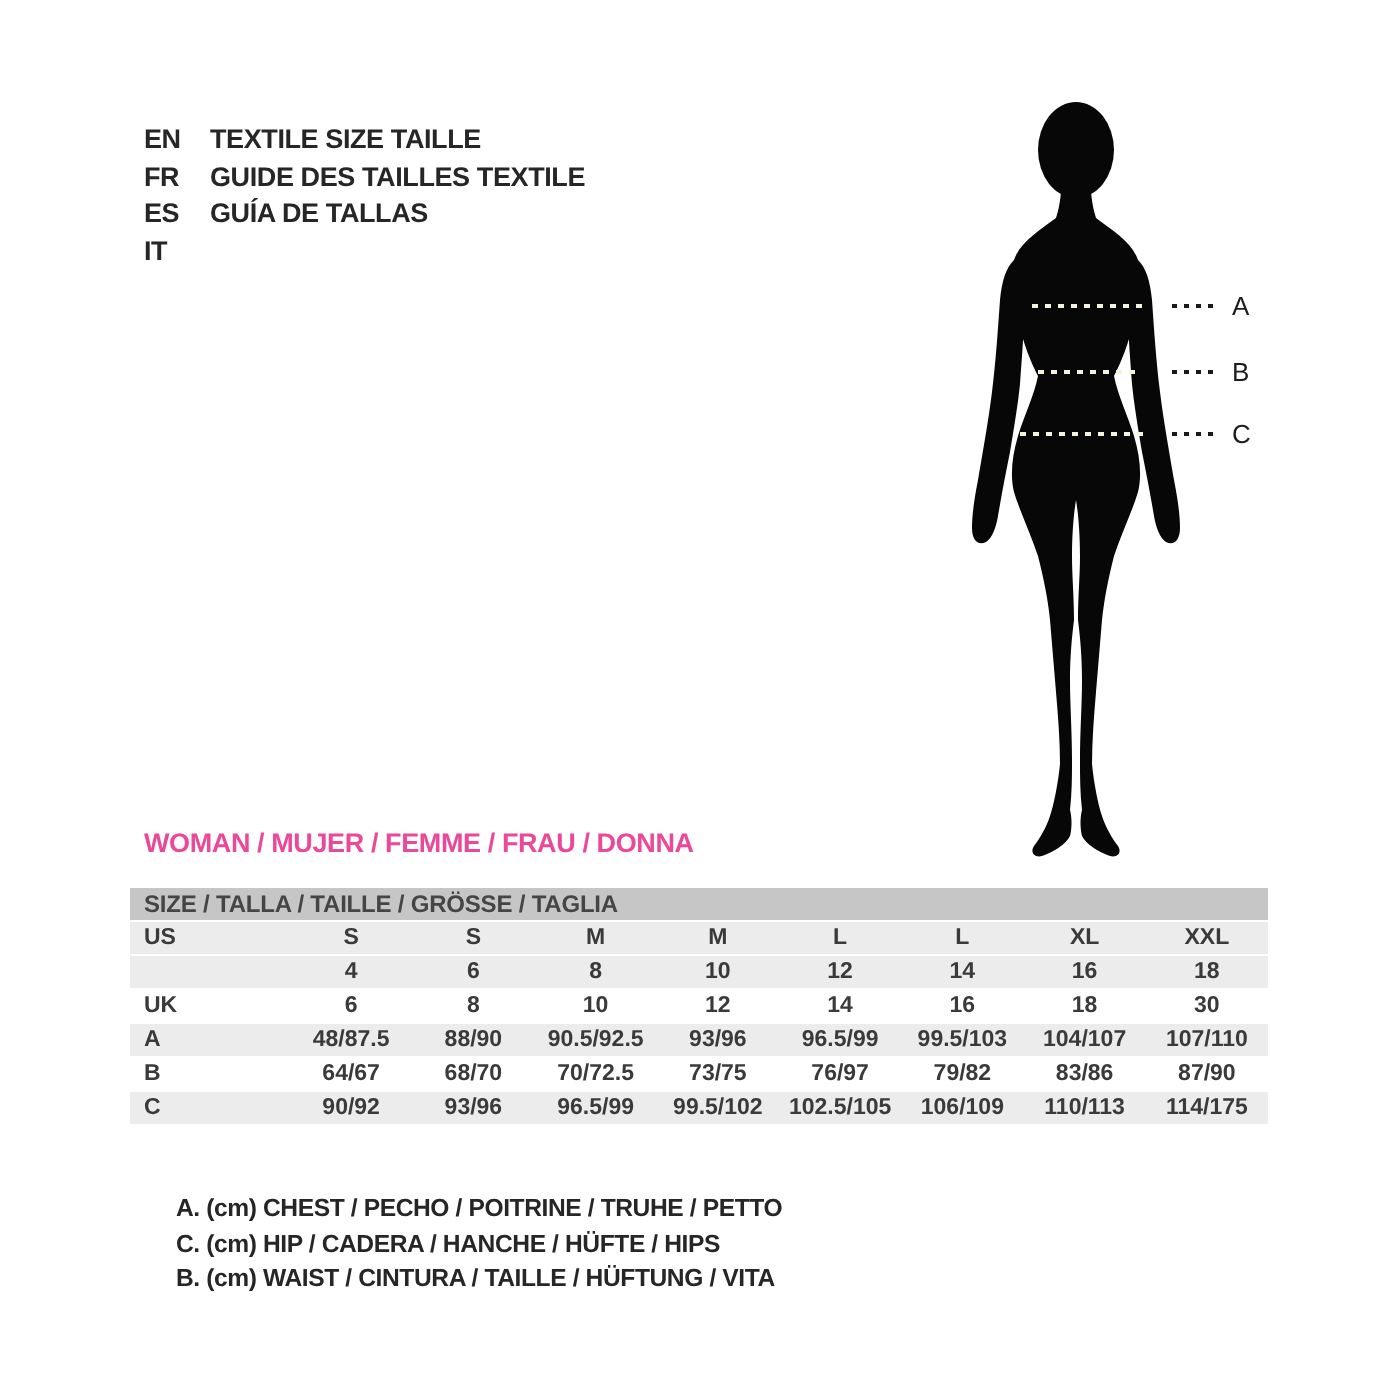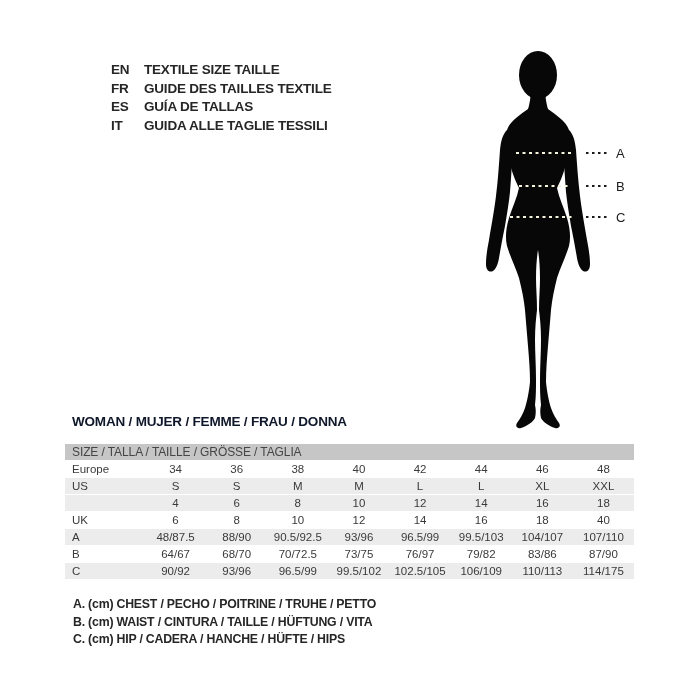--- a/index.html
+++ b/index.html
@@ -1,40 +1,40 @@
 <!DOCTYPE html>
 <html><head>
 <meta charset="utf-8">
 <style>
   html,body{margin:0;padding:0;background:#fff;}
   .canvas{
     position:relative;width:700px;height:700px;background:#ffffff;overflow:hidden;
     font-family:"Liberation Sans", sans-serif;color:#2a2a2a;
   }
   
-  .lang-block{position:absolute;left:72px;top:61px;margin-left:39px;}
+  .lang-block{position:absolute;left:72px;top:61px;}
   .lang-row{display:flex;height:18.6px;line-height:18.6px;
     font-size:13.5px;font-weight:700;letter-spacing:-0.2px;color:#262626;}
   .lang-code{width:33px;flex:0 0 33px;}
   
   .figure-wrap{position:absolute;left:460px;top:40px;width:240px;height:400px;}
   .figure-wrap svg text{font-family:"Liberation Sans",sans-serif;font-size:13px;fill:#1c1c1c;}
   
   .section-title{position:absolute;left:72px;top:414px;font-size:13.5px;font-weight:700;
-    letter-spacing:-0.2px;color:#0f172a;}
+    letter-spacing:-0.2px;color:#ec4899;}
   
-  .size-table{position:absolute;left:65px;top:444px;width:569px;font-size:11.5px;color:#3a3a3a;}
+  .size-table{position:absolute;left:65px;top:444px;width:569px;font-size:11.5px;color:#3a3a3a;font-weight:bold;}
   .thead{height:17px;line-height:17px;background:#c6c6c6;color:#454545;
     padding-left:7px;font-size:12px;letter-spacing:-0.1px;border-bottom:1px solid #fff;box-sizing:border-box;}
   .tr{display:flex;height:17px;line-height:16px;border-bottom:1px solid #ffffff;box-sizing:border-box;}
   .tr.shaded{background:#ececec;justify-content:space-between;}
   .td{flex:1 1 0;text-align:center;}
   .td.rowlabel{flex:0 0 80px;text-align:left;padding-left:7px;box-sizing:border-box;}
   
-  .legend{position:absolute;left:73px;top:596px;}
+  .legend{position:absolute;left:88px;top:596px;}
   .legend-item{height:17.5px;line-height:17.5px;font-size:12.3px;font-weight:700;
     letter-spacing:-0.2px;color:#262626;}
 </style>
 </head>
 <body>
 
 <div class="canvas">
 
   <div class="lang-block">
     <div class="lang-row">
@@ -44,21 +44,20 @@
     <div class="lang-row">
       <span class="lang-code">FR</span>
       <span class="lang-label">GUIDE DES TAILLES TEXTILE</span>
     </div>
     <div class="lang-row">
       <span class="lang-code">ES</span>
       <span class="lang-label">GUÍA DE TALLAS</span>
     </div>
     <div class="lang-row">
       <span class="lang-code">IT</span>
-      <span class="lang-label">GUIDA ALLE TAGLIE TESSILI</span>
     </div>
   </div>
 
   <div class="figure-wrap">
     <svg viewBox="0 0 240 400" width="240" height="400">
       <g fill="#070707">
         <ellipse cx="78" cy="35" rx="19" ry="24"></ellipse>
         <path d="M 71 44
           C 71 55 70 63 68 69 C 60 75 50 81 47 90 C 45 99 46 111 50 124
           C 53 136 57 144 59 148 C 57 158 52 168 49 178 C 46 188 45 198 47 206
@@ -97,31 +96,20 @@
       <line x1="126" y1="177" x2="150" y2="177" stroke="#1a1a1a" stroke-width="2" stroke-dasharray="2.5 3.5"></line>
       <text x="156" y="181.5">C</text>
     </svg>
   </div>
 
   <div class="section-title">WOMAN / MUJER / FEMME / FRAU / DONNA</div>
 
   <div class="size-table">
     <div class="thead">SIZE / TALLA / TAILLE / GRÖSSE / TAGLIA</div>
 
-    <div class="tr">
-      <div class="td rowlabel">Europe</div>
-      <div class="td">34</div>
-      <div class="td">36</div>
-      <div class="td">38</div>
-      <div class="td">40</div>
-      <div class="td">42</div>
-      <div class="td">44</div>
-      <div class="td">46</div>
-      <div class="td">48</div>
-    </div>
 
     <div class="tr shaded">
       <div class="td rowlabel">US</div>
       <div class="td">S</div>
       <div class="td">S</div>
       <div class="td">M</div>
       <div class="td">M</div>
       <div class="td">L</div>
       <div class="td">L</div>
       <div class="td">XL</div>
@@ -142,21 +130,21 @@
 
     <div class="tr">
       <div class="td rowlabel">UK</div>
       <div class="td">6</div>
       <div class="td">8</div>
       <div class="td">10</div>
       <div class="td">12</div>
       <div class="td">14</div>
       <div class="td">16</div>
       <div class="td">18</div>
-      <div class="td">40</div>
+      <div class="td">30</div>
     </div>
 
     <div class="tr shaded">
       <div class="td rowlabel">A</div>
       <div class="td">48/87.5</div>
       <div class="td">88/90</div>
       <div class="td">90.5/92.5</div>
       <div class="td">93/96</div>
       <div class="td">96.5/99</div>
       <div class="td">99.5/103</div>
@@ -184,17 +172,17 @@
       <div class="td">99.5/102</div>
       <div class="td">102.5/105</div>
       <div class="td">106/109</div>
       <div class="td">110/113</div>
       <div class="td">114/175</div>
     </div>
   </div>
 
   <div class="legend">
     <div class="legend-item">A. (cm) CHEST / PECHO / POITRINE / TRUHE / PETTO</div>
+    <div class="legend-item">C. (cm) HIP / CADERA / HANCHE / HÜFTE / HIPS</div>
     <div class="legend-item">B. (cm) WAIST / CINTURA / TAILLE / HÜFTUNG / VITA</div>
-    <div class="legend-item">C. (cm) HIP / CADERA / HANCHE / HÜFTE / HIPS</div>
   </div>
 
 </div>
 
 </body></html>

